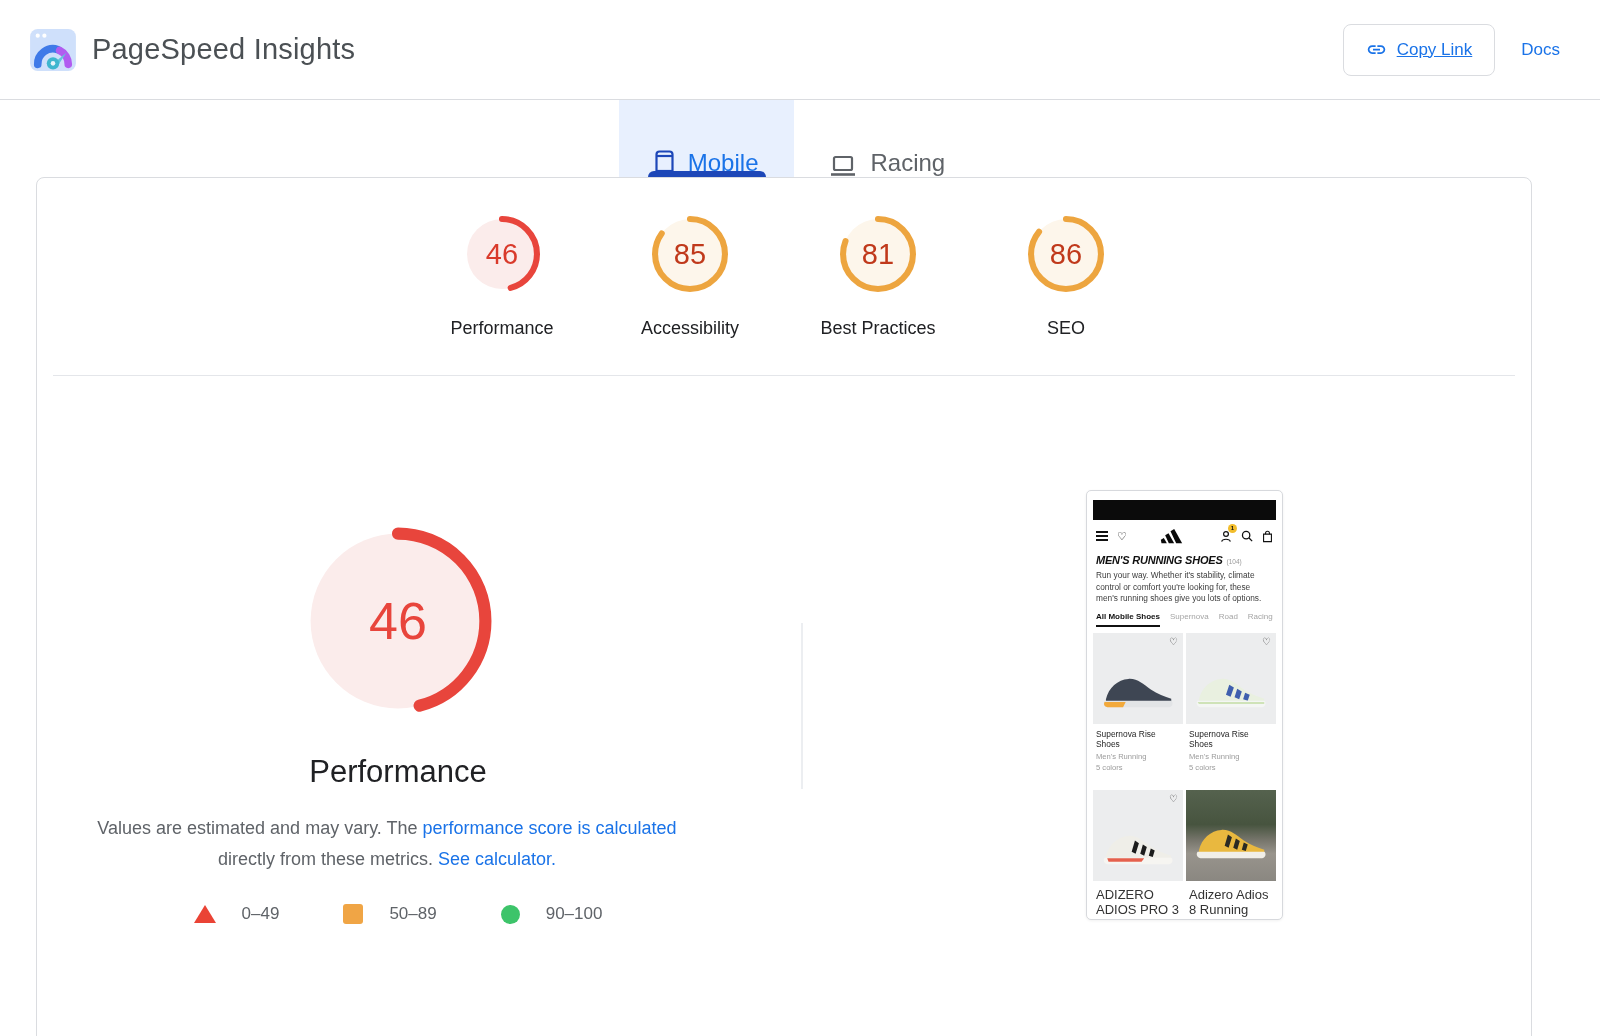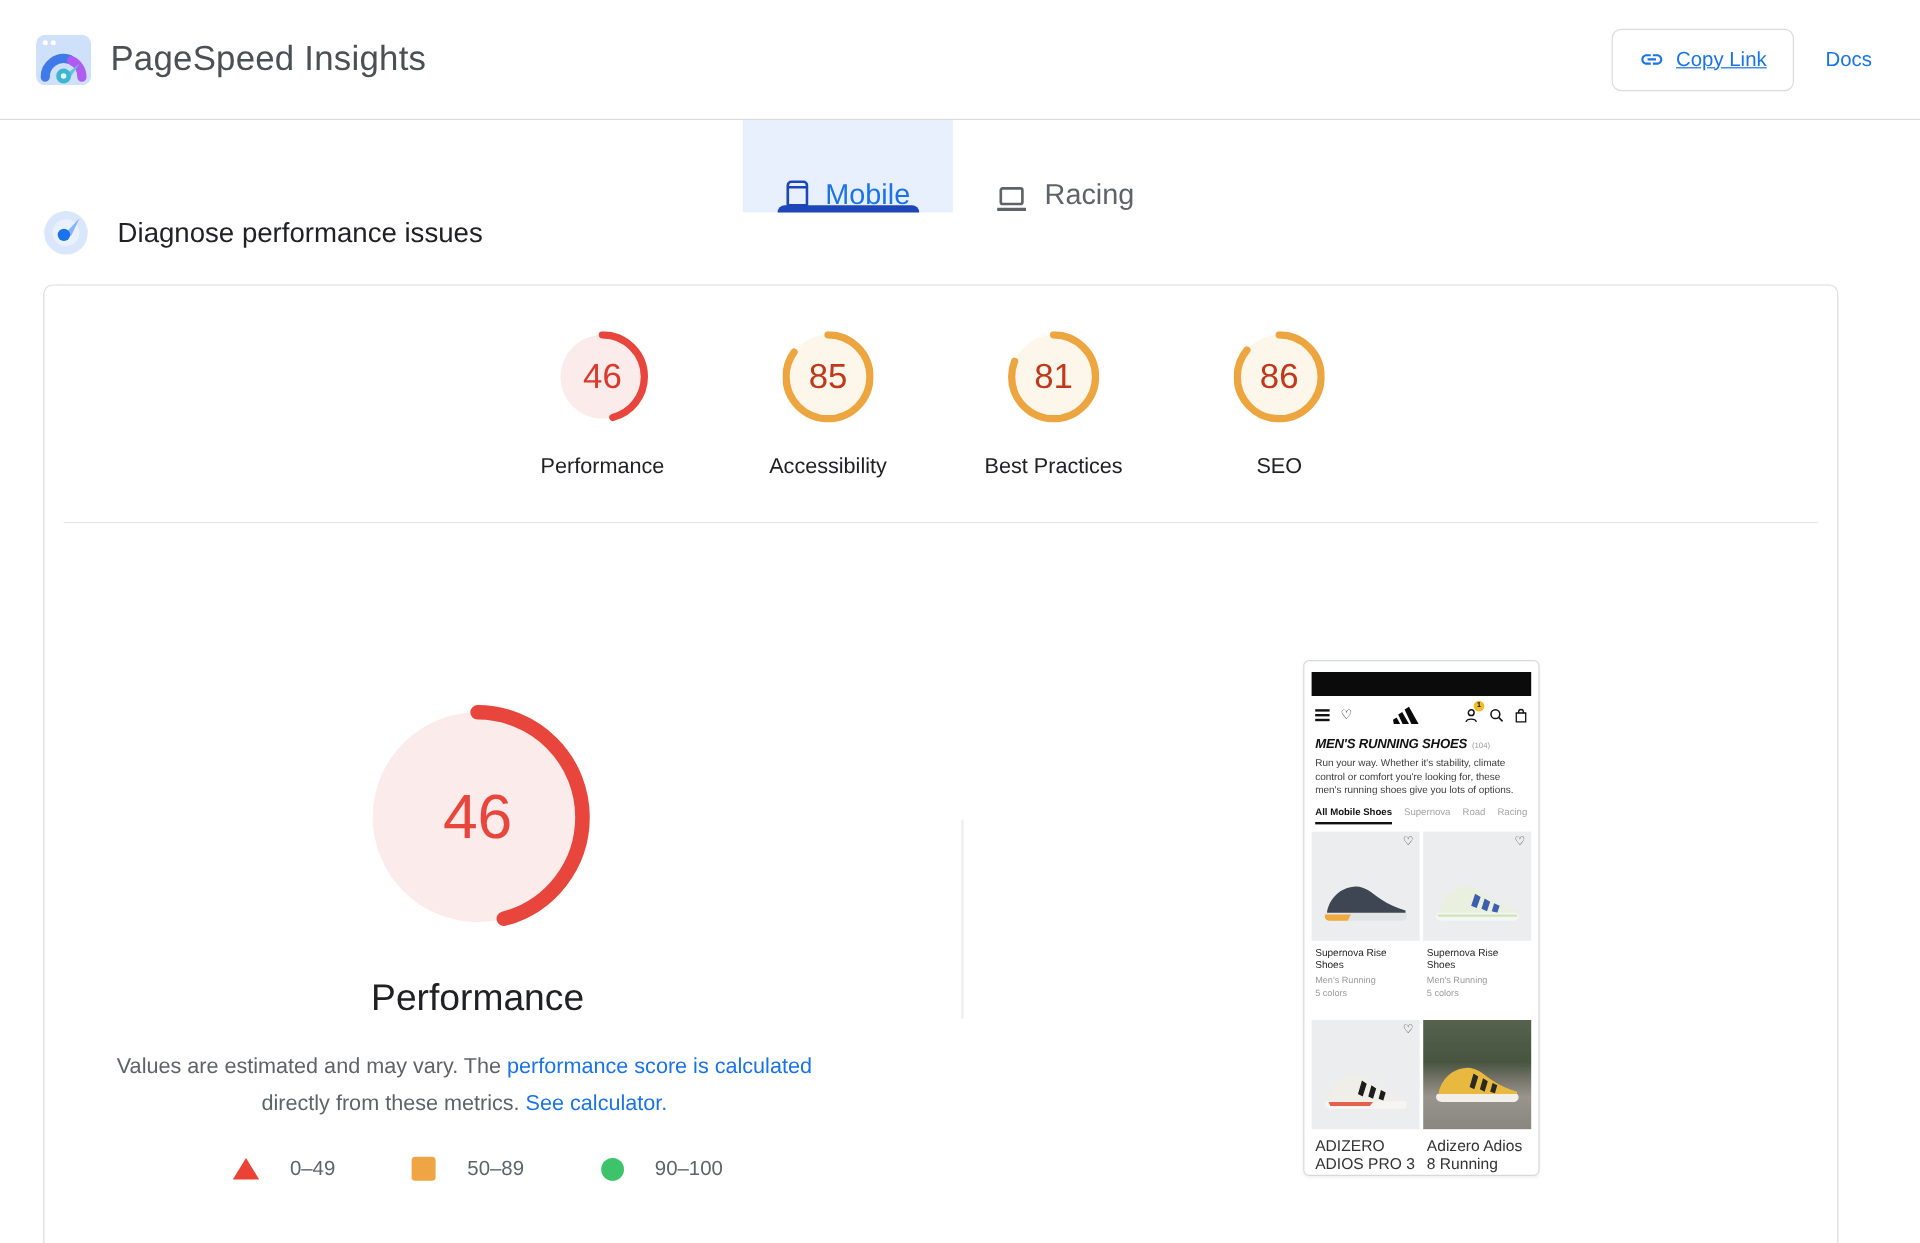--- a/index.html
+++ b/index.html
@@ -148,29 +148,20 @@
     </div>
     <div class="tab">
       <svg class="icon-svg" width="26" height="22" viewBox="0 0 26 22" fill="none" stroke="#5f6368" stroke-width="2.2">
         <rect x="4" y="2" width="18" height="13" rx="1.5"></rect>
         <line x1="1" y1="19.5" x2="25" y2="19.5" stroke-width="2.6"></line>
       </svg>
       <span>Racing</span>
     </div>
   </nav>
 
-  <div class="section-head">
-    <svg class="icon-svg" width="38" height="38" viewBox="0 0 44 44">
-      <circle cx="22" cy="22" r="21" fill="#d9e6fc"></circle>
-      <circle cx="22" cy="22" r="13" fill="#e9f1fe"></circle>
-      <path d="M21 23 L35 8 L27 25 Z" fill="#8ab4f8"></path>
-      <circle cx="20" cy="24" r="6" fill="#1a73e8"></circle>
-    </svg>
-    <h2 class="section-title">Diagnose performance issues</h2>
-  </div>
 
   <div class="card">
 
     <div class="gauges-row">
 
       <div class="gauge-block">
         <div class="gauge fail">
           <svg viewBox="0 0 100 100">
             <circle class="fillc" cx="50" cy="50" r="46"></circle>
             <circle class="arc" cx="50" cy="50" r="46" stroke-width="8" pathLength="100" stroke-dasharray="46 100"></circle>

